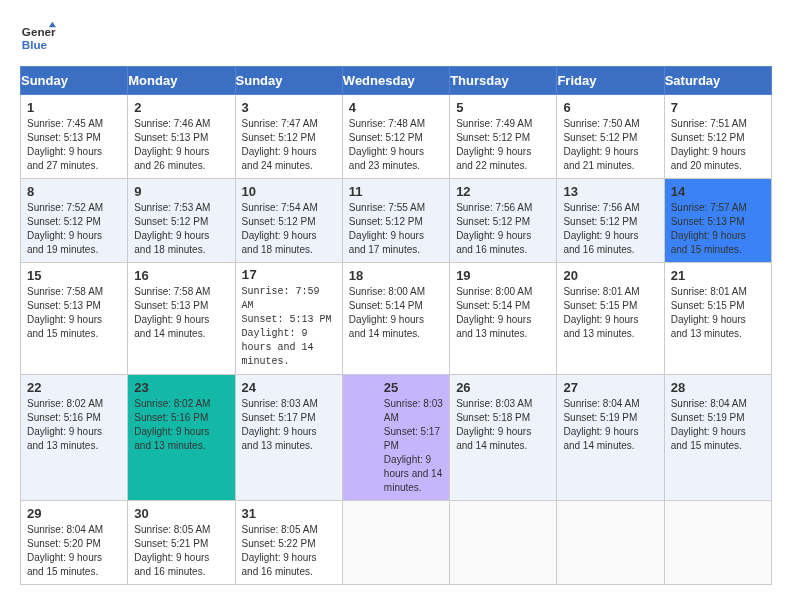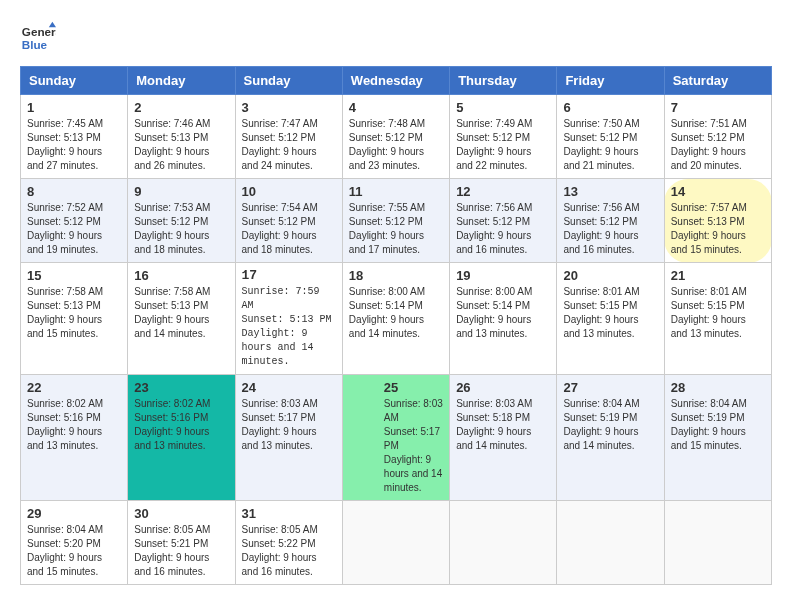--- a/index.html
+++ b/index.html
@@ -40,21 +40,21 @@
     .calendar {
       width: 100%;
       border-collapse: collapse;
       border: 1px solid #ccc;
     }
     .calendar th {
       background: #3a6fc4;
       color: #fff;
       font-size: 13px;
       font-weight: bold;
-      padding: 6px 8px;
+      padding: 6px 0;
       text-align: left;
       border: 1px solid #5585d0;
     }
     .calendar td {
       vertical-align: top;
       border: 1px solid #ccc;
       padding: 5px 6px;
       font-size: 10.5px;
       color: #333;
       width: calc(100% / 7);
@@ -119,36 +119,36 @@
         <td style="background: rgb(255, 255, 255);"><span class="day-num">6</span><span class="day-info">Sunrise: 7:50 AM<br>Sunset: 5:12 PM<br>Daylight: 9 hours and 21 minutes.</span></td>
         <td style="background: rgb(255, 255, 255);"><span class="day-num">7</span><span class="day-info">Sunrise: 7:51 AM<br>Sunset: 5:12 PM<br>Daylight: 9 hours and 20 minutes.</span></td>
       </tr>
       <tr>
         <td style="background: rgb(238, 242, 250);"><span class="day-num">8</span><span class="day-info">Sunrise: 7:52 AM<br>Sunset: 5:12 PM<br>Daylight: 9 hours and 19 minutes.</span></td>
         <td style="background: rgb(238, 242, 250);"><span class="day-num">9</span><span class="day-info">Sunrise: 7:53 AM<br>Sunset: 5:12 PM<br>Daylight: 9 hours and 18 minutes.</span></td>
         <td style="background: rgb(238, 242, 250);"><span class="day-num">10</span><span class="day-info">Sunrise: 7:54 AM<br>Sunset: 5:12 PM<br>Daylight: 9 hours and 18 minutes.</span></td>
         <td style="background: rgb(238, 242, 250);"><span class="day-num">11</span><span class="day-info">Sunrise: 7:55 AM<br>Sunset: 5:12 PM<br>Daylight: 9 hours and 17 minutes.</span></td>
         <td style="background: rgb(238, 242, 250);"><span class="day-num">12</span><span class="day-info">Sunrise: 7:56 AM<br>Sunset: 5:12 PM<br>Daylight: 9 hours and 16 minutes.</span></td>
         <td style="background: rgb(238, 242, 250); margin-top: 29px;"><span class="day-num">13</span><span class="day-info">Sunrise: 7:56 AM<br>Sunset: 5:12 PM<br>Daylight: 9 hours and 16 minutes.</span></td>
-        <td style="background: #fef9c3; border-radius: 24px;"><span class="day-num">14</span><span class="day-info">Sunrise: 7:57 AM<br>Sunset: 5:13 PM<br>Daylight: 9 hours and 15 minutes.</span></td>
+        <td style="background: #3b82f6;"><span class="day-num">14</span><span class="day-info">Sunrise: 7:57 AM<br>Sunset: 5:13 PM<br>Daylight: 9 hours and 15 minutes.</span></td>
       </tr>
       <tr>
         <td style="background: rgb(255, 255, 255); margin-top: 34px;"><span class="day-num">15</span><span class="day-info">Sunrise: 7:58 AM<br>Sunset: 5:13 PM<br>Daylight: 9 hours and 15 minutes.</span></td>
         <td style="background: rgb(255, 255, 255);"><span class="day-num">16</span><span class="day-info">Sunrise: 7:58 AM<br>Sunset: 5:13 PM<br>Daylight: 9 hours and 14 minutes.</span></td>
         <td style="background: rgb(255, 255, 255); font-family: Liberation Mono, monospace;"><span class="day-num">17</span><span class="day-info">Sunrise: 7:59 AM<br>Sunset: 5:13 PM<br>Daylight: 9 hours and 14 minutes.</span></td>
         <td style="background: rgb(255, 255, 255);"><span class="day-num">18</span><span class="day-info">Sunrise: 8:00 AM<br>Sunset: 5:14 PM<br>Daylight: 9 hours and 14 minutes.</span></td>
         <td style="background: rgb(255, 255, 255);"><span class="day-num">19</span><span class="day-info">Sunrise: 8:00 AM<br>Sunset: 5:14 PM<br>Daylight: 9 hours and 13 minutes.</span></td>
         <td style="background: rgb(255, 255, 255);"><span class="day-num">20</span><span class="day-info">Sunrise: 8:01 AM<br>Sunset: 5:15 PM<br>Daylight: 9 hours and 13 minutes.</span></td>
         <td style="background: rgb(255, 255, 255);"><span class="day-num">21</span><span class="day-info">Sunrise: 8:01 AM<br>Sunset: 5:15 PM<br>Daylight: 9 hours and 13 minutes.</span></td>
       </tr>
       <tr>
         <td style="background: rgb(238, 242, 250);"><span class="day-num">22</span><span class="day-info">Sunrise: 8:02 AM<br>Sunset: 5:16 PM<br>Daylight: 9 hours and 13 minutes.</span></td>
         <td style="background: #14b8a6;"><span class="day-num">23</span><span class="day-info">Sunrise: 8:02 AM<br>Sunset: 5:16 PM<br>Daylight: 9 hours and 13 minutes.</span></td>
         <td style="background: rgb(238, 242, 250); margin-left: 39px;"><span class="day-num">24</span><span class="day-info">Sunrise: 8:03 AM<br>Sunset: 5:17 PM<br>Daylight: 9 hours and 13 minutes.</span></td>
-        <td style="background: #86efac; padding-left: 41px;"><span class="day-num">25</span><span class="day-info">Sunrise: 8:03 AM<br>Sunset: 5:17 PM<br>Daylight: 9 hours and 14 minutes.</span></td>
+        <td style="background: #c4b5fd; padding-left: 41px;"><span class="day-num">25</span><span class="day-info">Sunrise: 8:03 AM<br>Sunset: 5:17 PM<br>Daylight: 9 hours and 14 minutes.</span></td>
         <td style="background: rgb(238, 242, 250);"><span class="day-num">26</span><span class="day-info">Sunrise: 8:03 AM<br>Sunset: 5:18 PM<br>Daylight: 9 hours and 14 minutes.</span></td>
         <td style="background: rgb(238, 242, 250);"><span class="day-num">27</span><span class="day-info">Sunrise: 8:04 AM<br>Sunset: 5:19 PM<br>Daylight: 9 hours and 14 minutes.</span></td>
         <td style="background: rgb(238, 242, 250);"><span class="day-num">28</span><span class="day-info">Sunrise: 8:04 AM<br>Sunset: 5:19 PM<br>Daylight: 9 hours and 15 minutes.</span></td>
       </tr>
       <tr>
         <td style="background: rgb(255, 255, 255);"><span class="day-num">29</span><span class="day-info">Sunrise: 8:04 AM<br>Sunset: 5:20 PM<br>Daylight: 9 hours and 15 minutes.</span></td>
         <td style="background: rgb(255, 255, 255);"><span class="day-num">30</span><span class="day-info">Sunrise: 8:05 AM<br>Sunset: 5:21 PM<br>Daylight: 9 hours and 16 minutes.</span></td>
         <td style="background: rgb(255, 255, 255);"><span class="day-num">31</span><span class="day-info">Sunrise: 8:05 AM<br>Sunset: 5:22 PM<br>Daylight: 9 hours and 16 minutes.</span></td>
         <td class="empty" style="background: rgb(245, 245, 245);"></td>
         <td class="empty" style="background: rgb(245, 245, 245);"></td>

